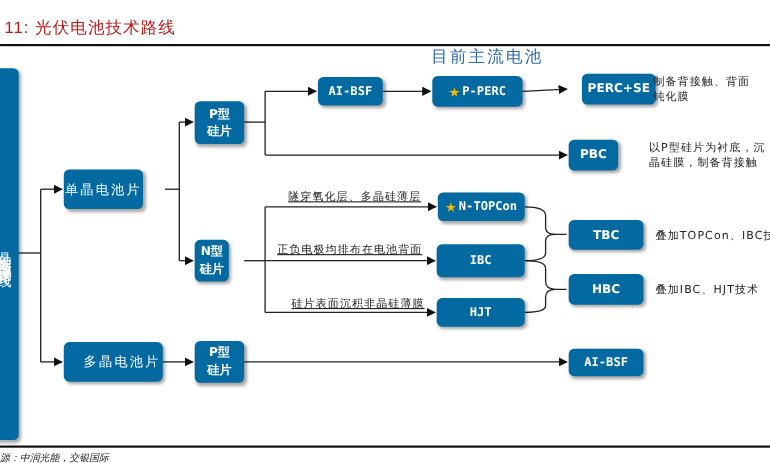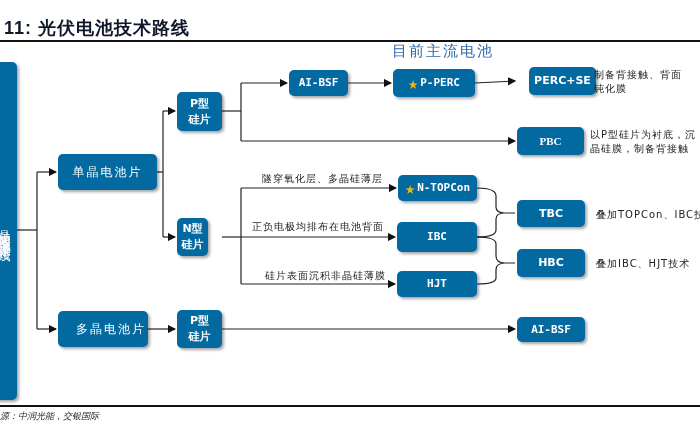--- a/index.html
+++ b/index.html
@@ -1,31 +1,31 @@
 <!DOCTYPE html>
 <html><head>
 <meta charset="utf-8">
 <style>
   html, body { margin:0; padding:0; background:#ffffff; }
   body { width:700px; height:421px; position:relative; overflow:hidden;
          font-family:"DejaVu Sans", sans-serif; }
-  .title { position:absolute; left:4px; top:16px; font-size:18px; font-weight:bold; color:#0f172a;
+  .title { position:absolute; left:4px; top:16px; font-size:15px; font-weight:normal; color:#b91c1c;
            font-family:"Liberation Sans","DejaVu Sans",sans-serif; letter-spacing:1px; white-space:nowrap; }
   .rule-top { position:absolute; left:0; top:40px; width:700px; height:2px; background:#111; }
   .rule-bot { position:absolute; left:0; top:405px; width:700px; height:2px; background:#111; }
   .source { position:absolute; left:0; top:410px; font-size:9px; font-style:italic; color:#222; white-space:nowrap; }
   .mainstream { position:absolute; left:392px; top:42px; font-size:15px; color:#2f6aa8; letter-spacing:2px; white-space:nowrap; }
   .box { position:absolute; background:#0369a1; color:#fff; border-radius:5px;
          box-shadow:2px 2px 3px rgba(0,0,0,0.35); display:flex; align-items:center; justify-content:center;
          font-size:11px; font-weight:bold; text-align:center; line-height:16px; box-sizing:border-box; }
   .box.en { font-family:"DejaVu Sans Mono","Liberation Mono",monospace; font-size:11px; }
   .box .star { color:#f5b800; font-size:17px; margin-right:2px; line-height:16px; }
   .vert { writing-mode:vertical-rl; letter-spacing:2px; font-weight:normal; font-size:12px; }
   .note { position:absolute; font-size:10px; color:#222; white-space:nowrap; line-height:14px; letter-spacing:1px; }
-  .edge-label { position:absolute; font-size:10px; color:#222; white-space:nowrap; letter-spacing:1px; }
+  .edge-label { position:absolute; font-size:10px; color:#222; white-space:nowrap; letter-spacing:1px;text-decoration:underline; }
   svg.lines { position:absolute; left:0; top:0; }
 </style>
 </head>
 <body>
 
 <div class="title">11: 光伏电池技术路线</div>
 <div class="rule-top"></div>
 
 <svg class="lines" width="700" height="421">
   <defs>
@@ -61,39 +61,39 @@
     <path d="M477,188 Q496,188 496,196 L496,207 Q496,213 505,213 L515,213 M505,213 Q496,213 496,219 L496,230 Q496,237 477,237"></path>
     <path d="M477,237 Q496,237 496,244 L496,256 Q496,263 505,263 L515,263 M505,263 Q496,263 496,270 L496,278 Q496,284 477,284"></path>
 
     <path d="M148,329 L175,329" marker-end="url(#arr)"></path>
     <path d="M222,329 L515,329" marker-end="url(#arr)"></path>
   </g>
 </svg>
 
 <div class="box vert" style="left:-8px; top:62px; width:25px; height:338px;">晶硅太阳能电池技术路线</div>
 
-<div class="box" style="left:58px; top:154px; width:99px; height:36px; font-weight:normal; font-size:12px; letter-spacing:2px;">单晶电池片</div>
+<div class="box" style="left:58px; top:154px; width:72px; height:36px; font-weight:normal; font-size:12px; letter-spacing:2px;">单晶电池片</div>
 <div class="box" style="left:58px; top:311px; width:90px; height:36px; font-weight:normal; font-size:12px; letter-spacing:2px;padding-left:16px;">多晶电池片</div>
 
 <div class="box" style="left:177px; top:92px; width:45px; height:39px; white-space:pre-line;">P型
 硅片</div>
 <div class="box" style="left:177px; top:218px; width:31px; height:38px; white-space:pre-line;">N型
 硅片</div>
 <div class="box" style="left:177px; top:310px; width:45px; height:38px; white-space:pre-line;">P型
 硅片</div>
 
 <div class="mainstream">目前主流电池</div>
 
 <div class="box en" style="left:289px; top:70px; width:59px; height:26px;">AI-BSF</div>
 <div class="box en" style="left:393px; top:69px; width:82px; height:28px;">
   <span class="star">★</span>
   <span>P-PERC</span>
 </div>
 <div class="box" style="left:529px; top:67px; width:67px; height:28px;">PERC+SE</div>
-<div class="box" style="left:517px; top:127px; width:67px; height:28px;font-family:Liberation Serif, serif;">PBC</div>
+<div class="box" style="left:517px; top:127px; width:45px; height:28px;">PBC</div>
 
 <div class="box en" style="left:398px; top:175px; width:79px; height:26px;">
   <span class="star">★</span>
   <span>N-TOPCon</span>
 </div>
 <div class="box en" style="left:397px; top:222px; width:80px; height:30px;">IBC</div>
 <div class="box en" style="left:397px; top:271px; width:80px; height:26px;">HJT</div>
 
 <div class="box" style="left:517px; top:200px; width:68px; height:27px;">TBC</div>
 <div class="box" style="left:517px; top:249px; width:68px; height:28px;">HBC</div>

